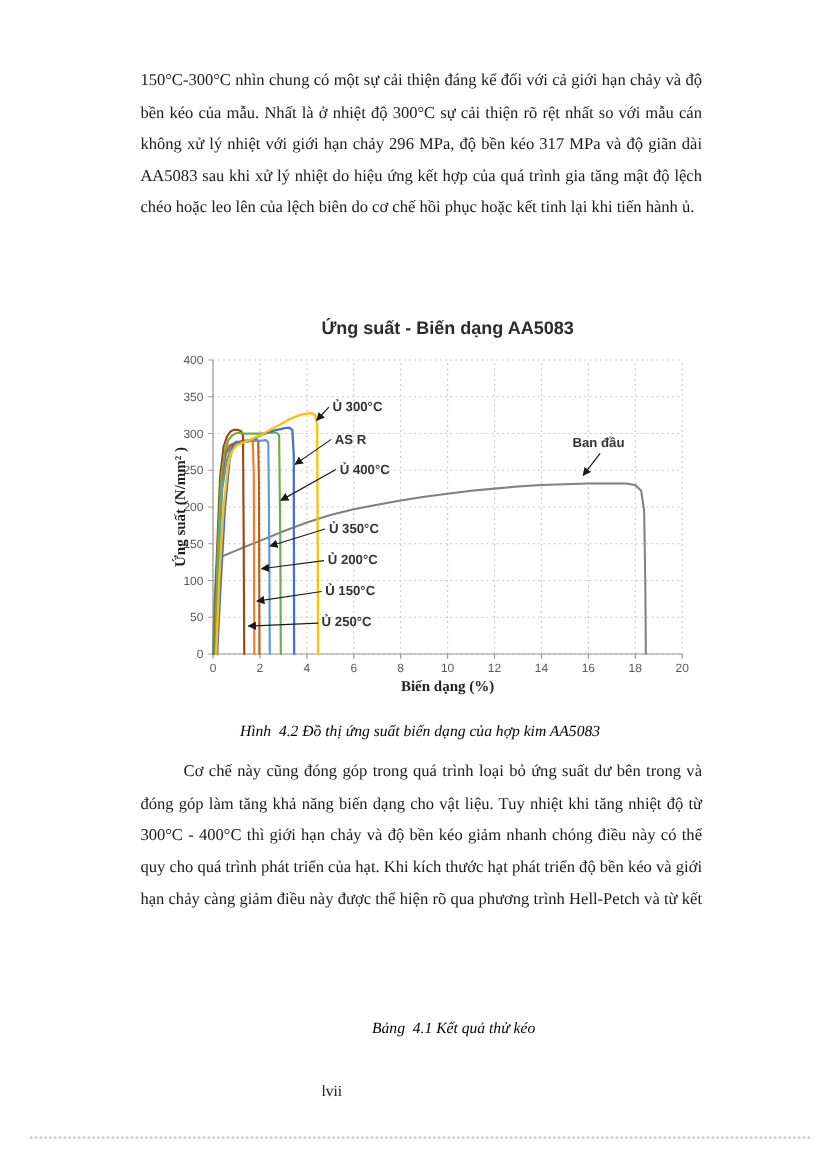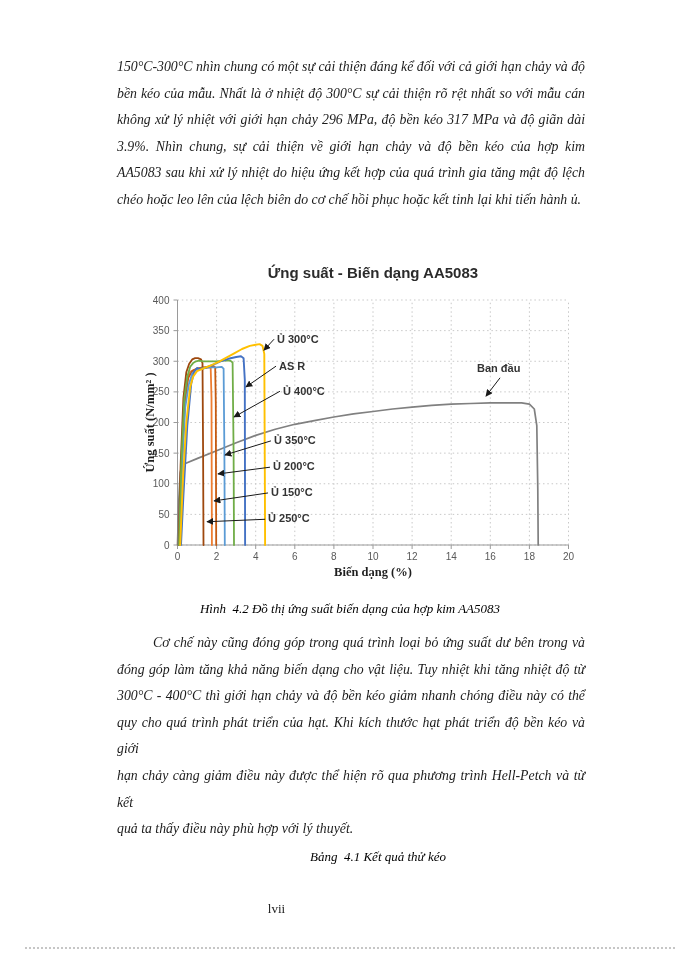--- a/index.html
+++ b/index.html
@@ -4,21 +4,21 @@
 <style>
   html,body{margin:0;padding:0;}
   body{
     width:700px;height:960px;position:relative;background:#ffffff;
     font-family:"Liberation Serif", serif; overflow:hidden;
   }
   .para{
     position:absolute;left:117px;width:468px;
     font-size:13.8px;line-height:26.6px;color:#1b1b1b;
   }
-  .tline{text-align:justify;text-align-last:justify;white-space:normal;font-style:italic;}
+  .tline{text-align:justify;text-align-last:justify;white-space:normal;}
   .tline.last{text-align-last:left;}
   #para2 .tline:first-child{text-indent:36px;}
   .caption{
     position:absolute;left:0;width:700px;text-align:center;
     font-style:italic;font-size:13px;color:#000000;white-space:pre;
   }
   #figcap{top:601px;}
   #tabcap{top:849px;padding-left:28px;}
   #pagenum{
     position:absolute;left:0;width:553px;top:901px;text-align:center;
@@ -35,21 +35,20 @@
   .ctitle{font-family:"Liberation Sans",sans-serif;font-size:15px;font-weight:700;fill:#2b2b2b;}
   .axtitle{font-family:"Liberation Serif",serif;font-size:12.5px;font-weight:700;fill:#1f1f1f;}
 </style>
 </head>
 <body>
 
 <div id="para1" class="para" style="top:54px;">
     <div class="tline">150°C-300°C nhìn chung có một sự cải thiện đáng kể đối với cả giới hạn chảy và độ</div>
     <div class="tline">bền kéo của mẫu. Nhất là ở nhiệt độ 300°C sự cải thiện rõ rệt nhất so với mẫu cán</div>
     <div class="tline">không xử lý nhiệt với giới hạn chảy 296 MPa, độ bền kéo 317 MPa và độ giãn dài</div>
-    <div class="tline">3.9%. Nhìn chung, sự cải thiện về giới hạn chảy và độ bền kéo của hợp kim</div>
     <div class="tline">AA5083 sau khi xử lý nhiệt do hiệu ứng kết hợp của quá trình gia tăng mật độ lệch</div>
     <div class="tline last">chéo hoặc leo lên của lệch biên do cơ chế hồi phục hoặc kết tinh lại khi tiến hành ủ.</div>
   </div>
 
 <div id="chart-wrap">
   <svg id="chart-svg" width="460" height="336" viewBox="0 0 460 336">
       <defs>
         <marker id="arw" viewBox="0 0 10 10" refX="9" refY="5" markerWidth="7" markerHeight="7" orient="auto-start-reverse">
           <path d="M0,0L10,5L0,10z" fill="#1a1a1a"></path>
         </marker>
@@ -155,20 +154,19 @@
 </div>
 
 <div id="figcap" class="caption">Hình  4.2 Đồ thị ứng suất biến dạng của hợp kim AA5083</div>
 
 <div id="para2" class="para" style="top:630px;">
     <div class="tline">Cơ chế này cũng đóng góp trong quá trình loại bỏ ứng suất dư bên trong và</div>
     <div class="tline">đóng góp làm tăng khả năng biến dạng cho vật liệu. Tuy nhiệt khi tăng nhiệt độ từ</div>
     <div class="tline">300°C - 400°C thì giới hạn chảy và độ bền kéo giảm nhanh chóng điều này có thể</div>
     <div class="tline">quy cho quá trình phát triển của hạt. Khi kích thước hạt phát triển độ bền kéo và giới</div>
     <div class="tline">hạn chảy càng giảm điều này được thể hiện rõ qua phương trình Hell-Petch và từ kết</div>
-    <div class="tline last">quả ta thấy điều này phù hợp với lý thuyết.</div>
   </div>
 
 <div id="tabcap" class="caption">Bảng  4.1 Kết quả thử kéo</div>
 
 <div id="pagenum">lvii</div>
 
 <div id="dotline"></div>
 
 </body></html>

